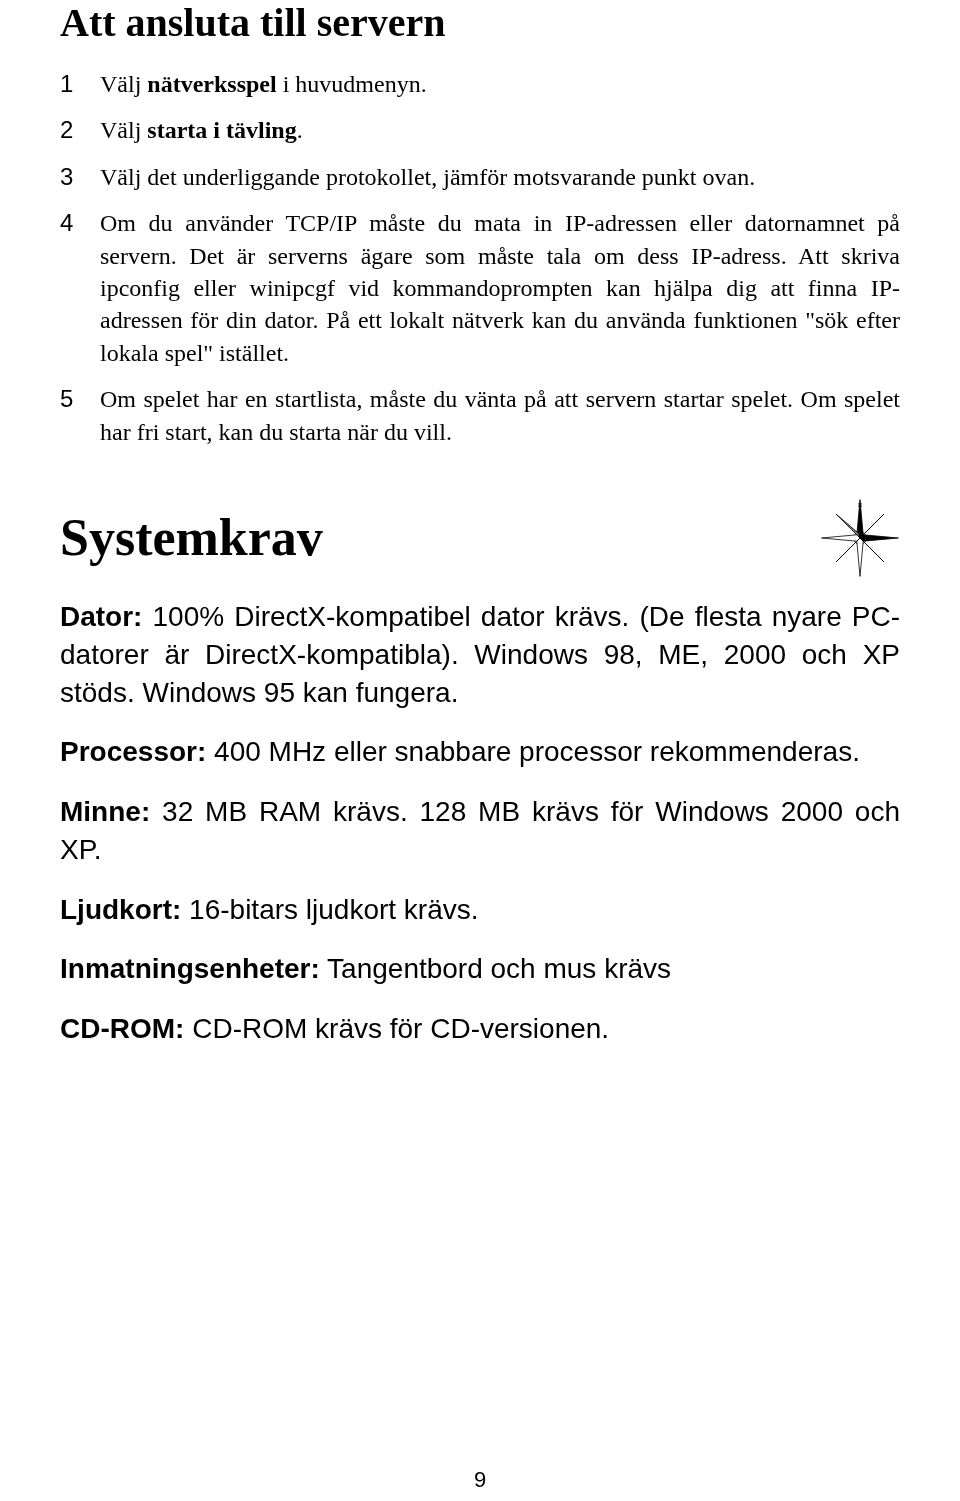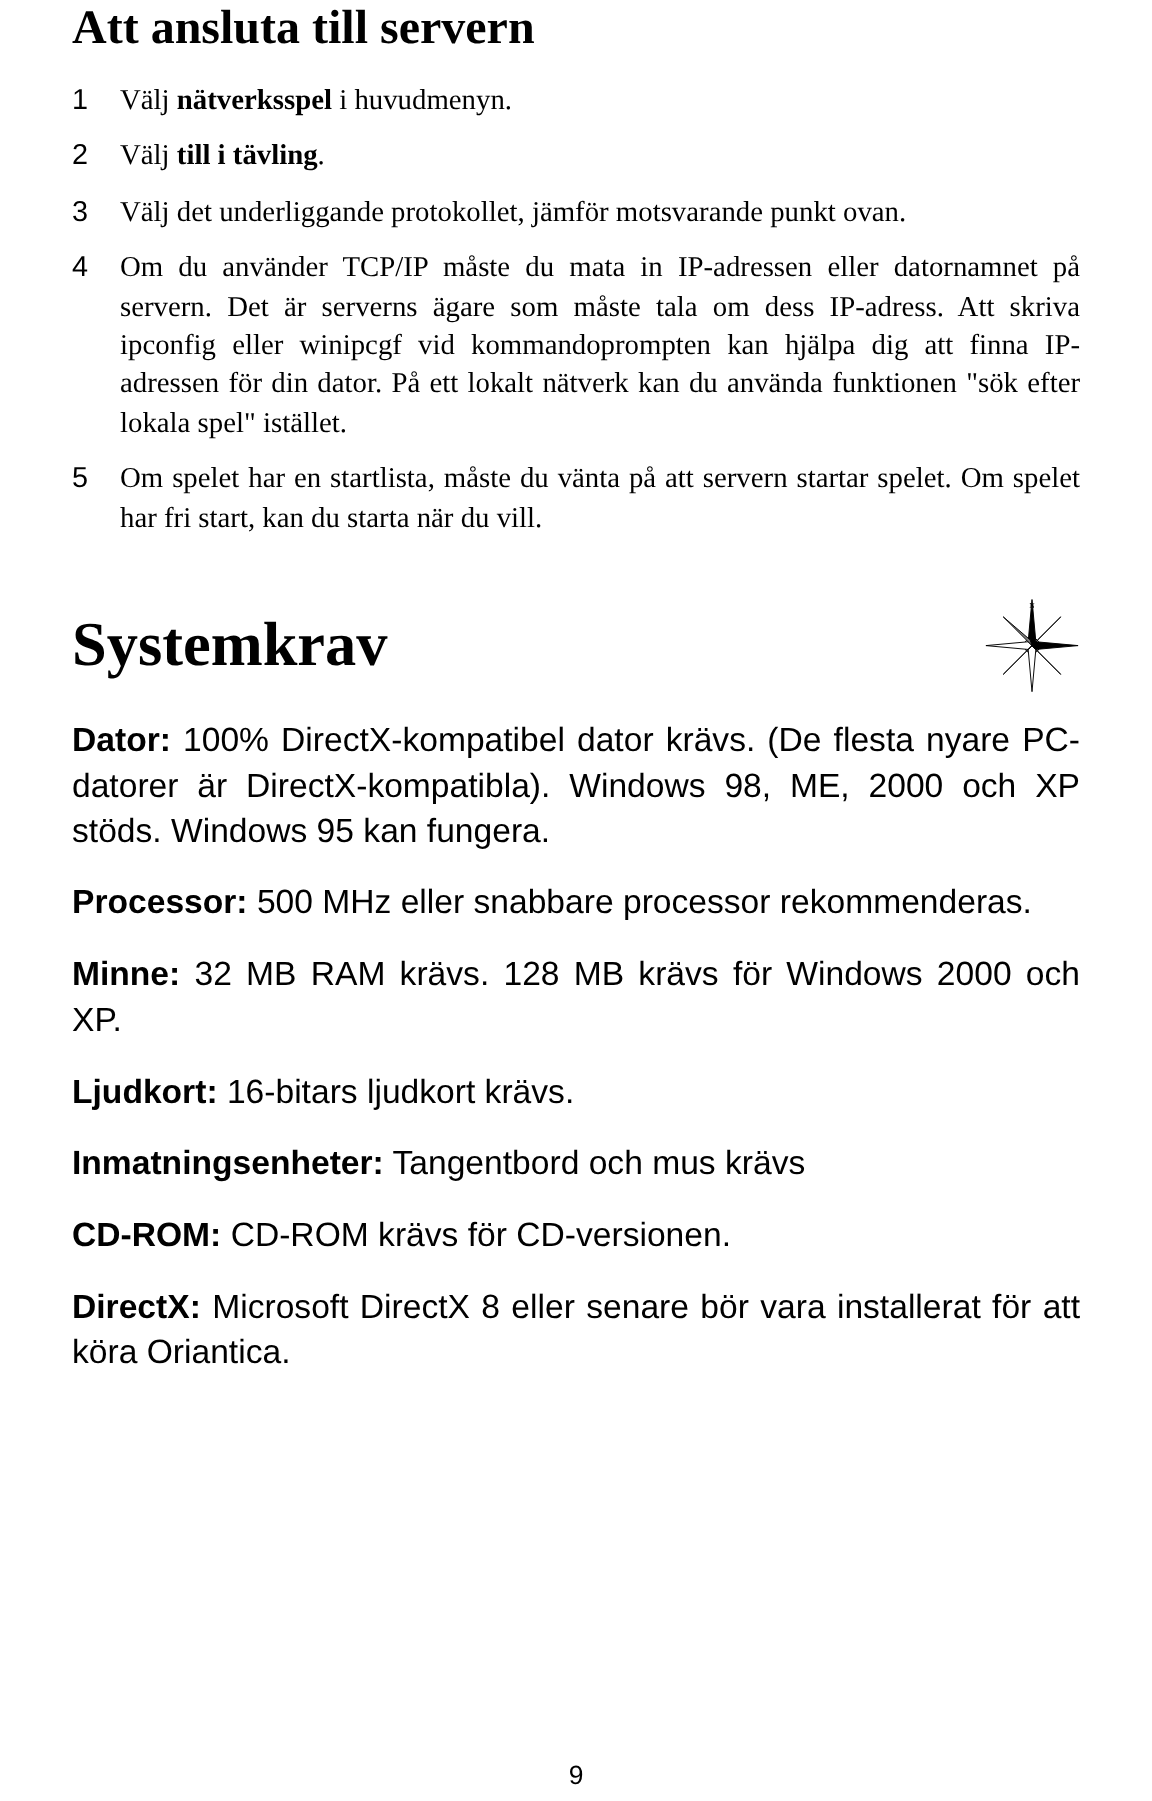--- a/index.html
+++ b/index.html
@@ -98,21 +98,21 @@
     <div class="row">
       <div class="num">1</div>
       <div class="txt">
         <span>Välj </span><b>nätverksspel</b><span> i huvudmenyn.</span>
       </div>
     </div>
 
     <div class="row">
       <div class="num">2</div>
       <div class="txt">
-        <span>Välj </span><b>till i tävling</b><span>.</span>
+        <span>Välj </span><b>starta i tävling</b><span>.</span>
       </div>
     </div>
 
     <div class="row">
       <div class="num">3</div>
       <div class="txt">Välj det underliggande protokollet, jämför motsvarande punkt ovan.</div>
     </div>
 
     <div class="row">
       <div class="num">4</div>
@@ -146,34 +146,31 @@
         <text x="50" y="11" text-anchor="middle" font-size="8" font-family="serif" fill="#000">N</text>
       </svg>
     </div>
   </div>
 
   <div class="paras">
     <div class="para">
       <b>Dator:</b><span> 100% DirectX-kompatibel dator krävs. (De flesta nyare PC-datorer är DirectX-kompatibla). Windows 98, ME, 2000 och XP stöds. Windows 95 kan fungera.</span>
     </div>
     <div class="para">
-      <b>Processor:</b><span> 500 MHz eller snabbare processor rekommenderas.</span>
+      <b>Processor:</b><span> 400 MHz eller snabbare processor rekommenderas.</span>
     </div>
     <div class="para">
       <b>Minne:</b><span> 32 MB RAM krävs. 128 MB krävs för Windows 2000 och XP.</span>
     </div>
     <div class="para">
       <b>Ljudkort:</b><span> 16-bitars ljudkort krävs.</span>
     </div>
     <div class="para">
       <b>Inmatningsenheter:</b><span> Tangentbord och mus krävs</span>
     </div>
     <div class="para">
       <b>CD-ROM:</b><span> CD-ROM krävs för CD-versionen.</span>
     </div>
-    <div class="para">
-      <b>DirectX:</b><span> Microsoft DirectX 8 eller senare bör vara installerat för att köra Oriantica.</span>
-    </div>
   </div>
 
   <div class="pagenum">9</div>
 
 </div>
 
 </body></html>

